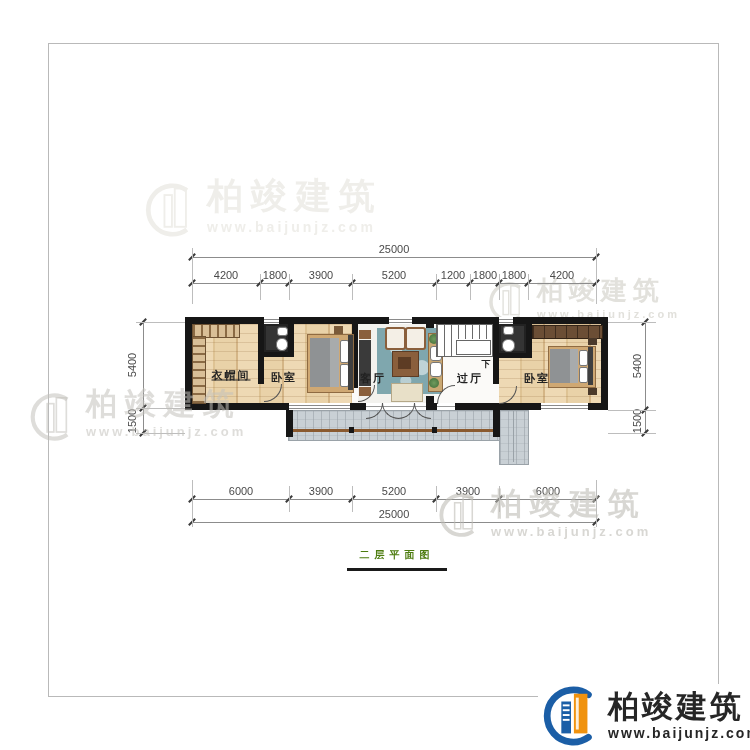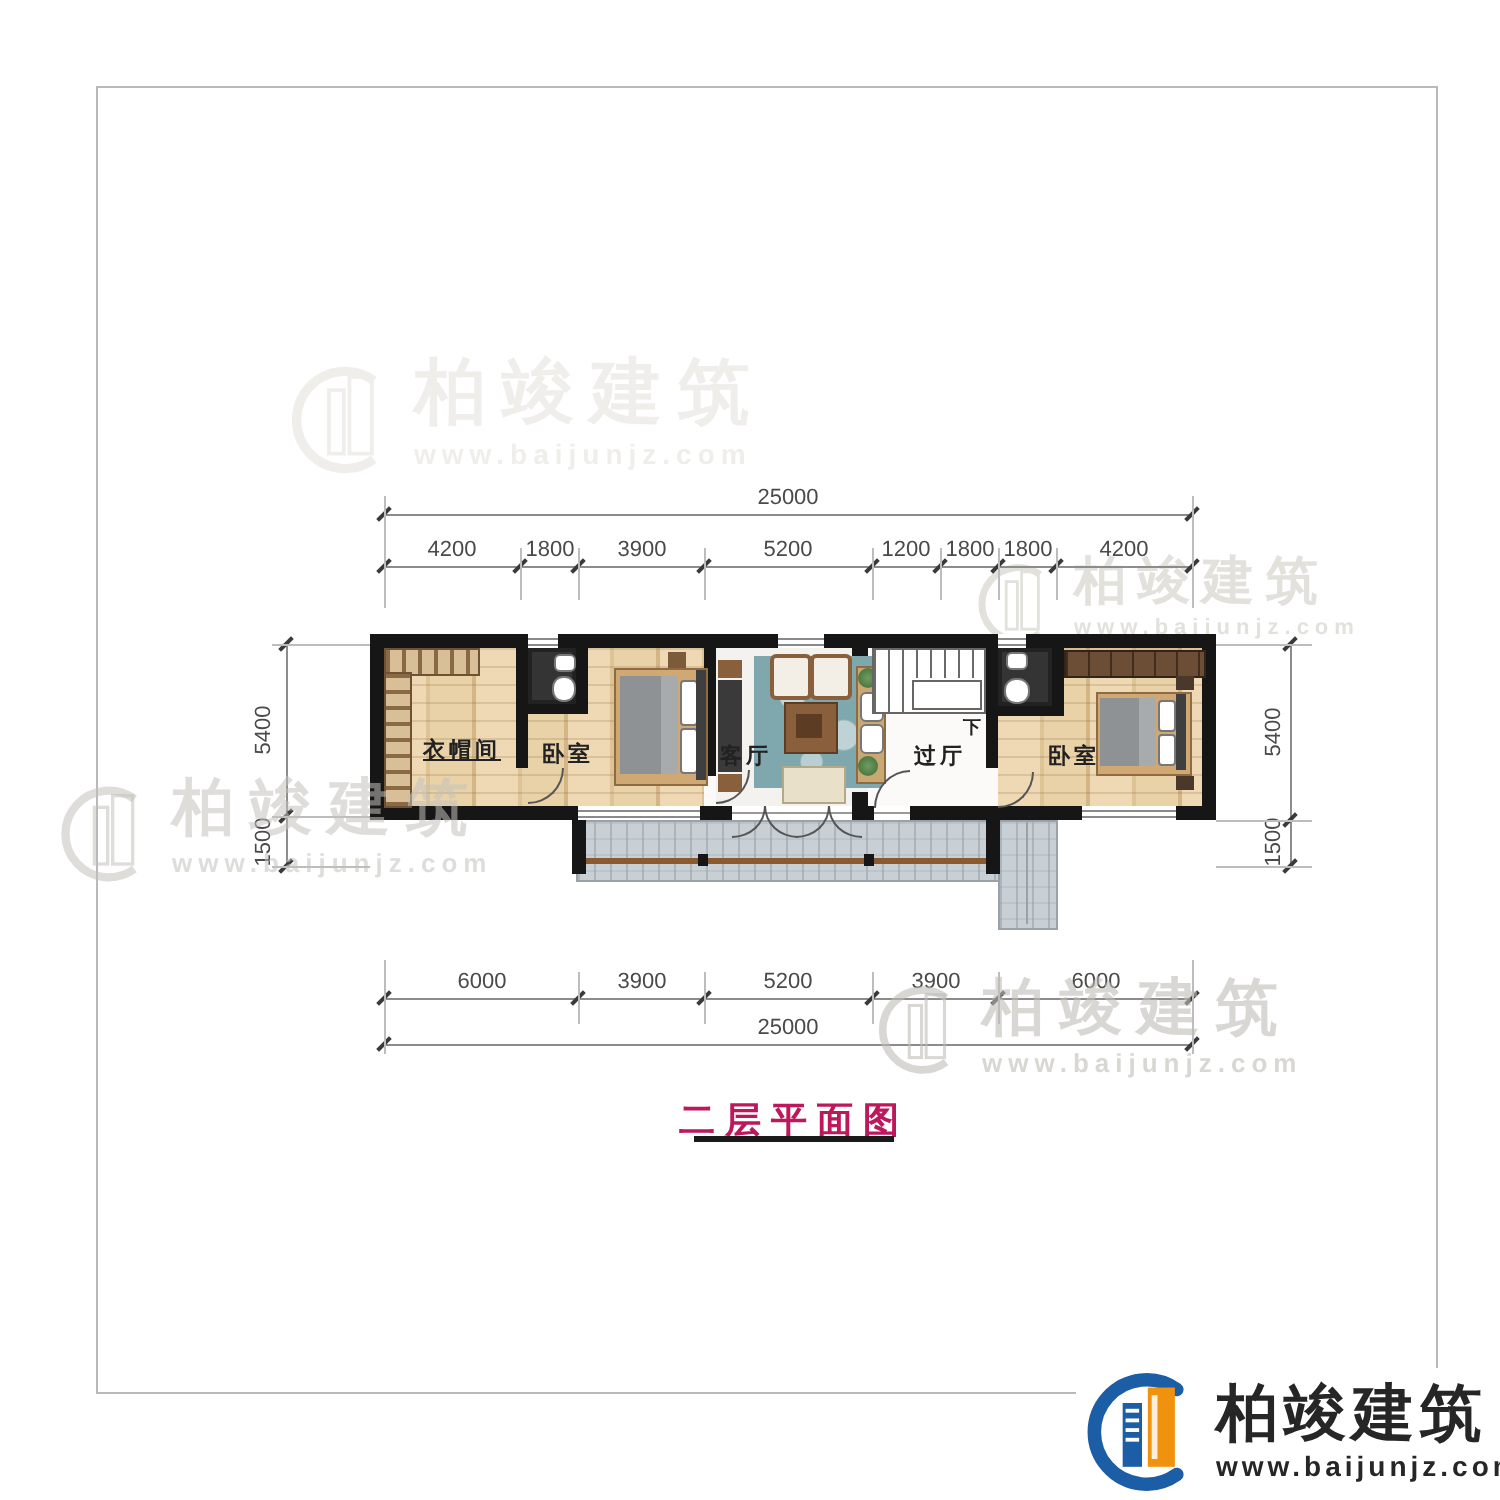--- a/index.html
+++ b/index.html
@@ -34,21 +34,21 @@
   
   .treads{background:repeating-linear-gradient(90deg,#6a6a6a 0 1px,transparent 1px 7px);}
   
   .wm{display:flex;align-items:flex-start;gap:8px;pointer-events:none;}
   .wm .wm-brand{font-weight:bold;letter-spacing:8px;line-height:1;white-space:nowrap;}
   .wm .wm-url{font-weight:bold;letter-spacing:3px;margin-top:5px;white-space:nowrap;}
   
   .logo{display:flex;align-items:center;gap:8px;}
   .logo-brand{font-weight:900;font-size:31px;color:#262626;letter-spacing:3px;line-height:1;white-space:nowrap;}
   .logo-url{font-weight:bold;font-size:14px;color:#262626;letter-spacing:2px;margin-top:3px;white-space:nowrap;}
-  .title{font-size:18px;color:#be185d;letter-spacing:5px;font-weight:bold;transform:translateX(-50%);white-space:nowrap;}
+  .title{font-size:10px;color:#4d7c0f;letter-spacing:5px;font-weight:bold;transform:translateX(-50%);white-space:nowrap;}
   .title-underline{background:#1a1a1a;}
 </style>
 </head>
 <body>
 
 <div id="canvas">
 
   <div class="abs page-border"></div>
 
   <div class="abs wm" style="left:143px;top:178px;color:#efeeea;">

